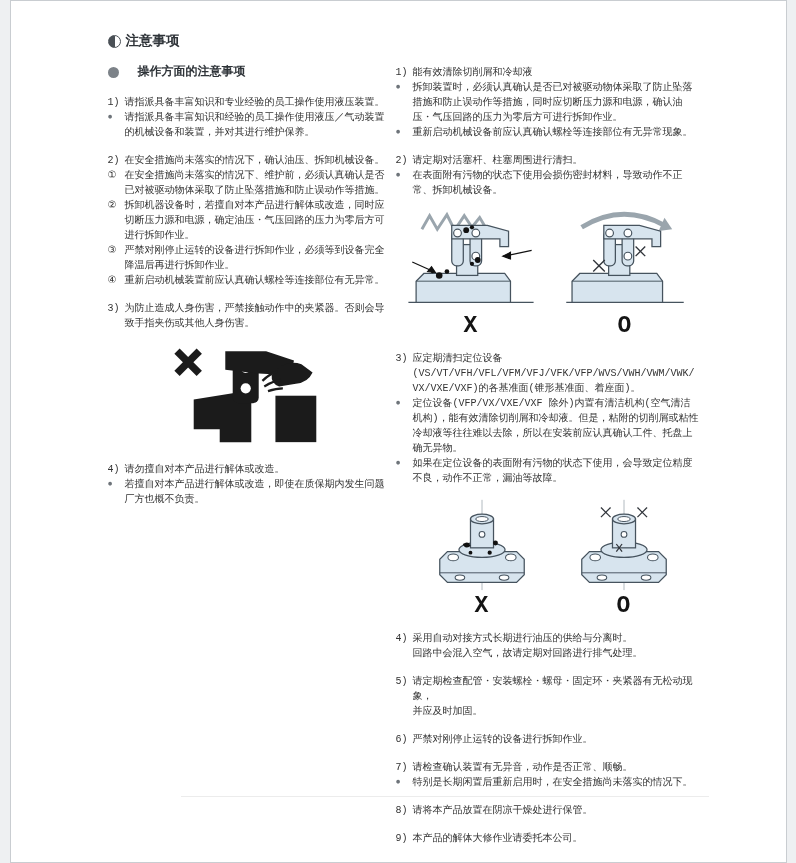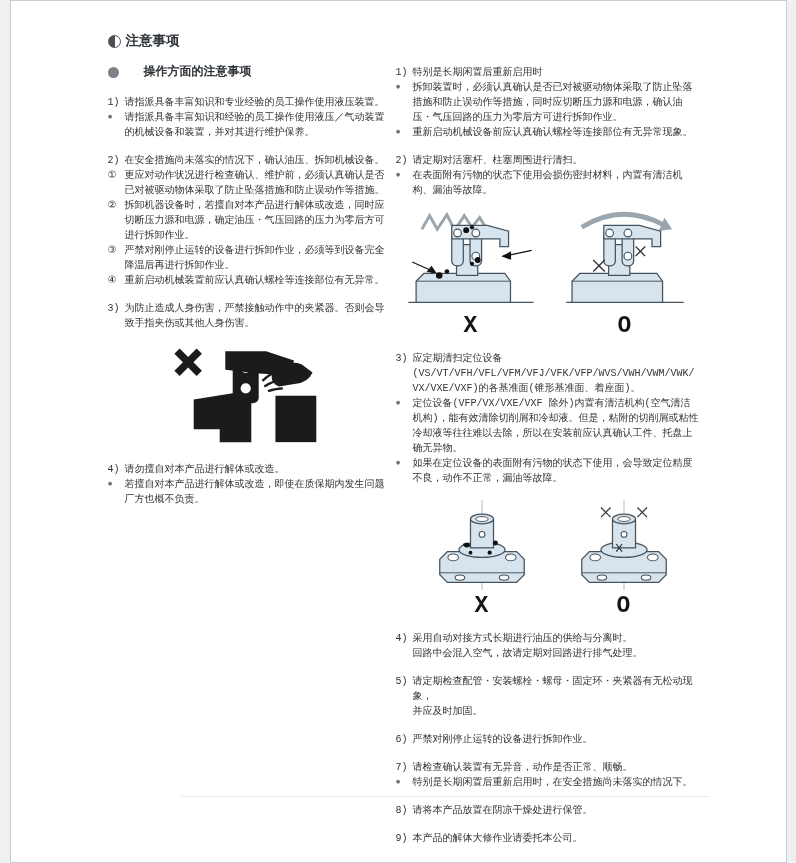--- a/index.html
+++ b/index.html
@@ -16,21 +16,21 @@
   }
   .half-circle-icon {
     width:13px; height:13px; border-radius:50%;
     background:linear-gradient(90deg,#4a5056 56%,#ffffff 56%);
     border:1.5px solid #4a5056; box-sizing:border-box; display:inline-block;
   }
   .col { position:absolute; top:64px; font-size:10px; line-height:15px; }
   .col-left  { left:97px;  width:278px; }
   .col-right { left:385px; width:303px; }
   .sec-h {
-    display:flex; align-items:center; gap:25px;
+    display:flex; align-items:center; gap:19px;
     font-size:12px; font-weight:bold; color:#2e3338; margin:0 0 15px 0;
   }
   .sec-bullet {
     width:11px; height:11px; border-radius:50%; background:#7c8288;
     display:inline-block; flex:0 0 11px;
   }
   .p { display:flex; align-items:flex-start; }
   .p .m { flex:0 0 17px; width:17px; color:#333; }
   .p .t { flex:1; white-space:pre-line; overflow-wrap:anywhere; }
   .p.bullet .m { color:#6e747a; font-size:8.5px; line-height:15px; }
@@ -65,21 +65,21 @@
       <span class="m">●</span>
       <span class="t">请指派具备丰富知识和经验的员工操作使用液压／气动装置的机械设备和装置，并对其进行维护保养。</span>
     </div>
 
     <div class="p gap">
       <span class="m">2)</span>
       <span class="t">在安全措施尚未落实的情况下，确认油压、拆卸机械设备。</span>
     </div>
     <div class="p">
       <span class="m">①</span>
-      <span class="t">更应对动作状况进行检查确认、维护前，必须认真确认是否已对被驱动物体采取了防止坠落措施和防止误动作等措施。</span>
+      <span class="t">在安全措施尚未落实的情况下、维护前，必须认真确认是否已对被驱动物体采取了防止坠落措施和防止误动作等措施。</span>
     </div>
     <div class="p">
       <span class="m">②</span>
       <span class="t">拆卸机器设备时，若擅自对本产品进行解体或改造，同时应切断压力源和电源，确定油压・气压回路的压力为零后方可进行拆卸作业。</span>
     </div>
     <div class="p">
       <span class="m">③</span>
       <span class="t">严禁对刚停止运转的设备进行拆卸作业，必须等到设备完全降温后再进行拆卸作业。</span>
     </div>
     <div class="p">
@@ -120,38 +120,38 @@
     <div class="p bullet">
       <span class="m">●</span>
       <span class="t">若擅自对本产品进行解体或改造，即使在质保期内发生问题厂方也概不负责。</span>
     </div>
   </div>
 
   <div class="col col-right">
 
     <div class="p">
       <span class="m">1)</span>
-      <span class="t">特别是长期闲置后重新启用时</span>
+      <span class="t">能有效清除切削屑和冷却液</span>
     </div>
     <div class="p bullet">
       <span class="m">●</span>
       <span class="t">拆卸装置时，必须认真确认是否已对被驱动物体采取了防止坠落措施和防止误动作等措施，同时应切断压力源和电源，确认油压・气压回路的压力为零后方可进行拆卸作业。</span>
     </div>
     <div class="p bullet">
       <span class="m">●</span>
       <span class="t">重新启动机械设备前应认真确认螺栓等连接部位有无异常现象。</span>
     </div>
 
     <div class="p gap">
       <span class="m">2)</span>
       <span class="t">请定期对活塞杆、柱塞周围进行清扫。</span>
     </div>
     <div class="p bullet">
       <span class="m">●</span>
-      <span class="t">在表面附有污物的状态下使用会损伤密封材料，内置有清洁机构、漏油等故障。</span>
+      <span class="t">在表面附有污物的状态下使用会损伤密封材料，导致动作不正常、拆卸机械设备。</span>
     </div>
 
     <div class="figrow" style="gap:28px; margin-left:10px;">
       <div class="figcell">
         <svg width="130" height="104" viewBox="0 0 134 108">
           <polyline points="16,22 24,8 32,22 42,7 50,23 60,8 68,20 76,10 82,20" fill="none" stroke="#9aa5ad" stroke-width="3"></polyline>
           <line x1="2" y1="98" x2="132" y2="98" stroke="#46535e" stroke-width="1.2"></line>
           <polygon points="18,68 102,68 108,76 108,98 10,98 10,76" fill="#d7e4ee" stroke="#46535e" stroke-width="1.3"></polygon>
           <line x1="10" y1="76" x2="108" y2="76" stroke="#46535e" stroke-width="1"></line>
           <rect x="52" y="38" width="22" height="32" fill="#d7e4ee" stroke="#46535e" stroke-width="1.3"></rect>

